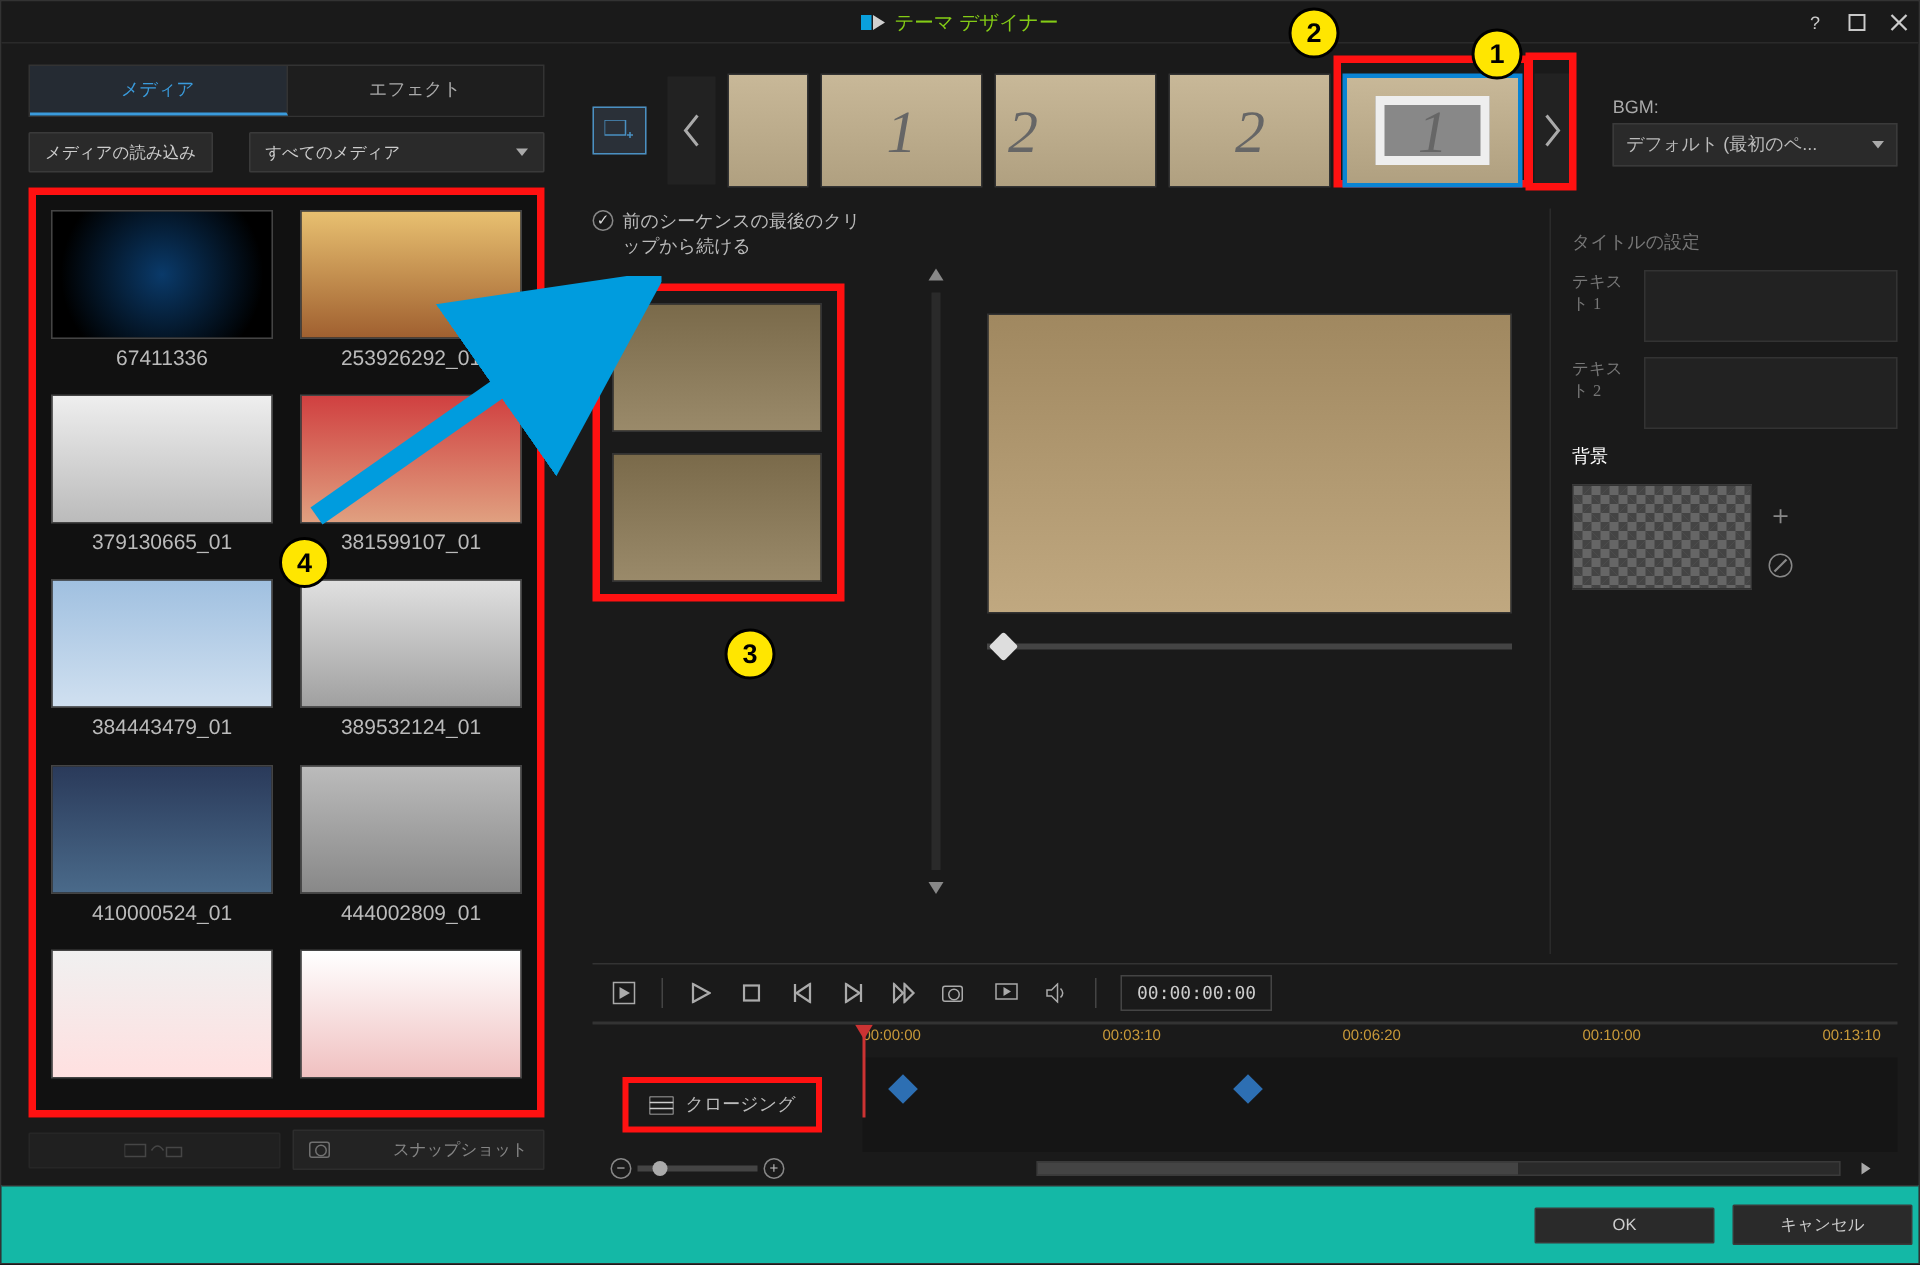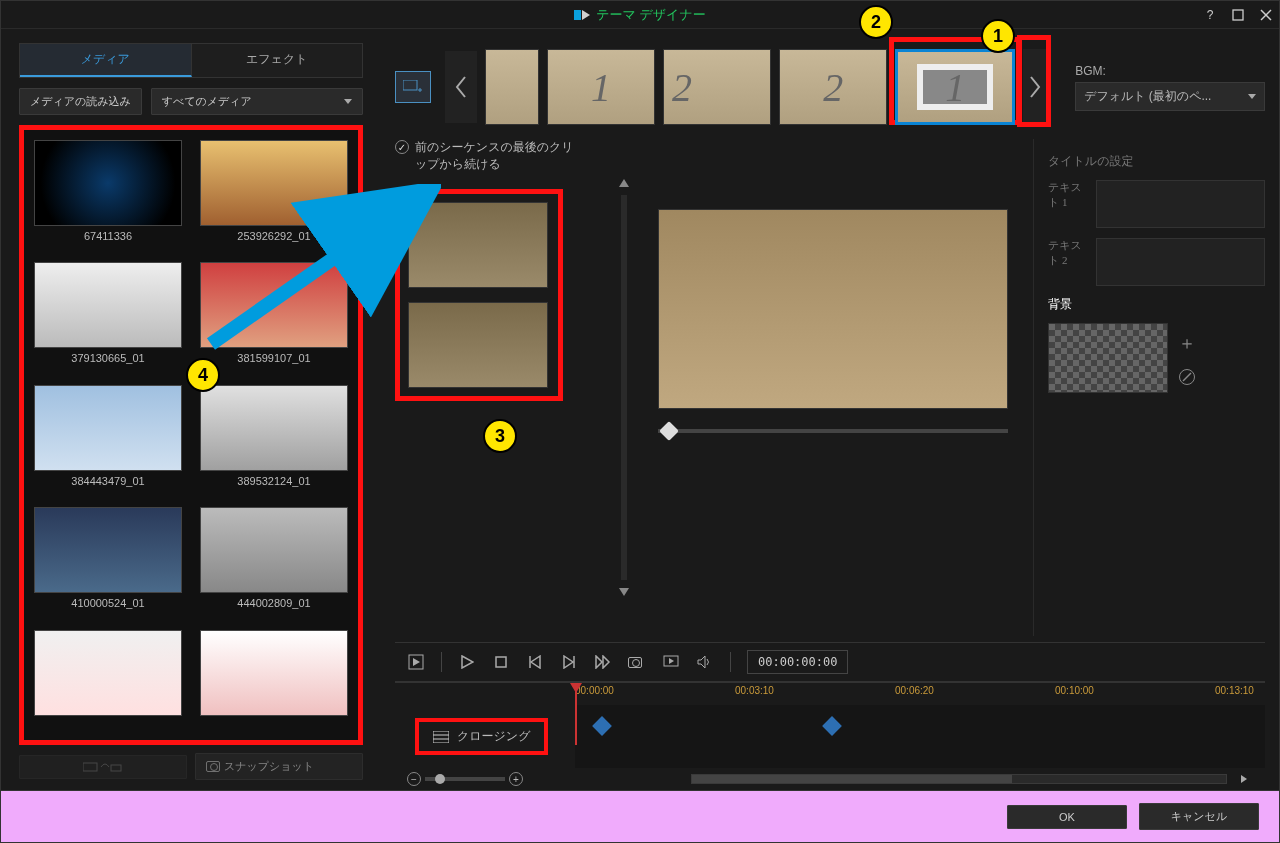--- a/index.html
+++ b/index.html
@@ -1,39 +1,39 @@
 <!DOCTYPE html>
 <html><head>
 <meta charset="utf-8">
 <style>
 * { box-sizing: border-box; margin: 0; padding: 0; }
 body { font-family: "Segoe UI", "Meiryo", sans-serif; background: #0a0a0a; color: #bbb; font-size: 12px; user-select: none; overflow: hidden; }
 .window { width: 1280px; height: 843px; background: #1a1a1a; display: flex; flex-direction: column; border: 1px solid #333; }
 .titlebar { height: 28px; display: flex; align-items: center; justify-content: center; position: relative; background: #1a1a1a; border-bottom: 1px solid #2a2a2a; }
 .app-icon { width: 16px; height: 14px; margin-right: 6px; display: inline-flex; align-items: center; }
 .app-icon svg { width: 16px; height: 14px; }
-.title-text { color: #22c55e; font-size: 13px; }
+.title-text { color: #84cc16; font-size: 13px; }
 .tb-controls { position: absolute; right: 6px; top: 0; height: 28px; display: flex; align-items: center; gap: 14px; }
 .tb-ctrl { cursor: pointer; width: 14px; height: 14px; display: flex; align-items: center; justify-content: center; color: #ccc; }
 .body { flex: 1; display: flex; min-height: 0; }
 .left { width: 380px; background: #1a1a1a; display: flex; flex-direction: column; padding: 14px 10px 10px 10px; }
 .right { flex: 1; display: flex; flex-direction: column; min-width: 0; padding: 14px 14px 0 14px; position: relative; }
 .tabs { display: flex; border: 1px solid #333; margin: 0 8px 10px 8px; }
 .tab { flex: 1; text-align: center; padding: 7px 16px; cursor: pointer; background: #1e1e1e; color: #aaa; border-right: 1px solid #333; }
 .tab:last-child { border-right: none; }
 .tab.active { background: #252b33; color: #3a9bdc; border-bottom: 2px solid #3a9bdc; }
-.toolbar-row { display: flex; gap: 9px; margin: 0 8px 10px 8px; }
+.toolbar-row { display: flex; gap: 24px; margin: 0 8px 10px 8px; }
 .btn { background: #2a2a2a; border: 1px solid #3a3a3a; color: #ccc; padding: 5px 10px; cursor: pointer; font-size: 11px; border-radius: 1px; }
 .btn-drop { display: flex; align-items: center; gap: 6px; flex: 1; justify-content: space-between; }
 .tri-down { width: 0; height: 0; border-left: 4px solid transparent; border-right: 4px solid transparent; border-top: 5px solid #aaa; }
 .media-grid-frame { flex: 1; border: 5px solid #f11; margin: 0 8px 8px 8px; position: relative; overflow: hidden; background: #111; }
 .media-grid { display: grid; grid-template-columns: 1fr 1fr; gap: 10px 18px; padding: 10px; height: 100%; overflow: hidden; }
 .media-item { display: flex; flex-direction: column; align-items: center; }
 .thumb { width: 148px; height: 86px; background: linear-gradient(135deg,#3a4a5a,#5a6a7a); border: 1px solid #444; background-size: cover; background-position: center; }
-.thumb-label { color: #bbb; font-size: 11px; margin-top: 4px; overflow: hidden; text-overflow: ellipsis; white-space: nowrap; max-width: 148px; }
+.thumb-label { color: #bbb; font-size: 14px; margin-top: 4px; overflow: hidden; text-overflow: ellipsis; white-space: nowrap; max-width: 148px; }
 .left-bottom { display: flex; gap: 8px; margin: 0 8px 0 8px; align-items: center; }
 .left-bottom .btn { flex: 1; opacity: .6; }
 .thumbstrip { height: 96px; display: flex; align-items: center; gap: 8px; padding-bottom: 8px; }
 .strip-btn { width: 36px; height: 72px; background: #222; display: flex; align-items: center; justify-content: center; cursor: pointer; }
 .strip-btn svg { width: 14px; height: 24px; }
 .seq-thumb { width: 120px; height: 76px; background: linear-gradient(#c8b898,#b0a080); border: 1px solid #333; display: flex; align-items: center; justify-content: center; font-style: italic; font-family: Georgia, serif; font-size: 40px; color: #666; position: relative; }
 .seq-thumb.half { width: 60px; overflow: hidden; }
 .seq-thumb.sel { border: 3px solid #0a84d4; }
 .seq-hi { position: absolute; border: 5px solid #f11; padding: 2px; }
 .content-row { flex: 1; display: flex; gap: 10px; min-height: 0; justify-content: flex-end; }
@@ -81,21 +81,21 @@
 .diamond { position: absolute; width: 14px; height: 14px; background: #2d6fb3; transform: rotate(45deg); top: 14px; }
 .playhead { position: absolute; left: 0; top: -20px; width: 2px; height: 60px; background: #c33; }
 .playhead::before { content: ""; position: absolute; top: -2px; left: -5px; width: 12px; height: 10px; background: #c33; clip-path: polygon(0 0,100% 0,50% 100%); }
 .tl-footer { height: 22px; display: flex; align-items: center; gap: 8px; padding: 0 12px; }
 .zoom-track { display: flex; align-items: center; gap: 4px; }
 .zoom-track .z { width: 14px; height: 14px; border: 1px solid #888; border-radius: 50%; display: flex; align-items: center; justify-content: center; font-size: 10px; cursor: pointer; }
 .zoom-track .zt { width: 80px; height: 4px; background: #444; position: relative; }
 .zoom-track .zh { position: absolute; left: 10px; top: -3px; width: 10px; height: 10px; background: #aaa; border-radius: 50%; }
 .tl-scroll { flex: 1; height: 10px; background: #2a2a2a; border: 1px solid #3a3a3a; margin-left: 160px; position: relative; }
 .tl-scroll .handle { position: absolute; left: 0; width: 60%; height: 100%; background: #444; }
-.footer { height: 52px; border-top: 1px solid #333; display: flex; align-items: center; justify-content: flex-end; gap: 12px; padding: 0 20px; background: #f0abfc; }
+.footer { height: 52px; border-top: 1px solid #333; display: flex; align-items: center; justify-content: flex-end; gap: 12px; padding: 0 4px; background: #14b8a6; }
 .footer .fbtn { min-width: 120px; text-align: center; }
 .callout { position: absolute; width: 34px; height: 34px; background: #ffe600; border: 2px solid #000; border-radius: 50%; display: flex; align-items: center; justify-content: center; font-weight: bold; font-size: 18px; color: #000; z-index: 50; }
 .arrow-svg { position: absolute; pointer-events: none; z-index: 40; }
 .thumb.t1 { background: radial-gradient(circle,#0a3a6a 0%,#000 80%); }
 .thumb.t2 { background: linear-gradient(#e8c070,#a06030); }
 .thumb.t3 { background: linear-gradient(#eee,#bbb); }
 .thumb.t4 { background: linear-gradient(#d04040,#e0a080); }
 .thumb.t5 { background: linear-gradient(#a0c0e0,#d0e0f0); }
 .thumb.t6 { background: linear-gradient(#e0e0e0,#a0a0a0); }
 .thumb.t7 { background: linear-gradient(#2a3a5a,#4a6a8a); }
@@ -193,21 +193,21 @@
         <div class="callout" style="left:162px; top:228px;">4</div>
       </div>
       <div class="left-bottom">
         <div class="btn" style="opacity:.4;display:flex;align-items:center;justify-content:center;gap:4px;">
           <svg width="40" height="12" viewBox="0 0 40 12">
               <rect x="0" y="2" width="14" height="8" fill="none" stroke="#888"></rect>
               <path d="M18 6 Q22 0 26 6" fill="none" stroke="#888"></path>
               <rect x="28" y="4" width="10" height="6" fill="none" stroke="#888"></rect>
             </svg>
         </div>
-        <div class="btn" style="display:flex;align-items:center;justify-content:flex-start;">
+        <div class="btn" style="display:flex;align-items:center;justify-content:space-between;">
           <span class="snap-ico"></span>
           <span>スナップショット</span>
         </div>
       </div>
     </div>
 
     <div class="right">
       <div class="thumbstrip">
         <div class="add-seq">
           <svg width="20" height="14" viewBox="0 0 20 14">

